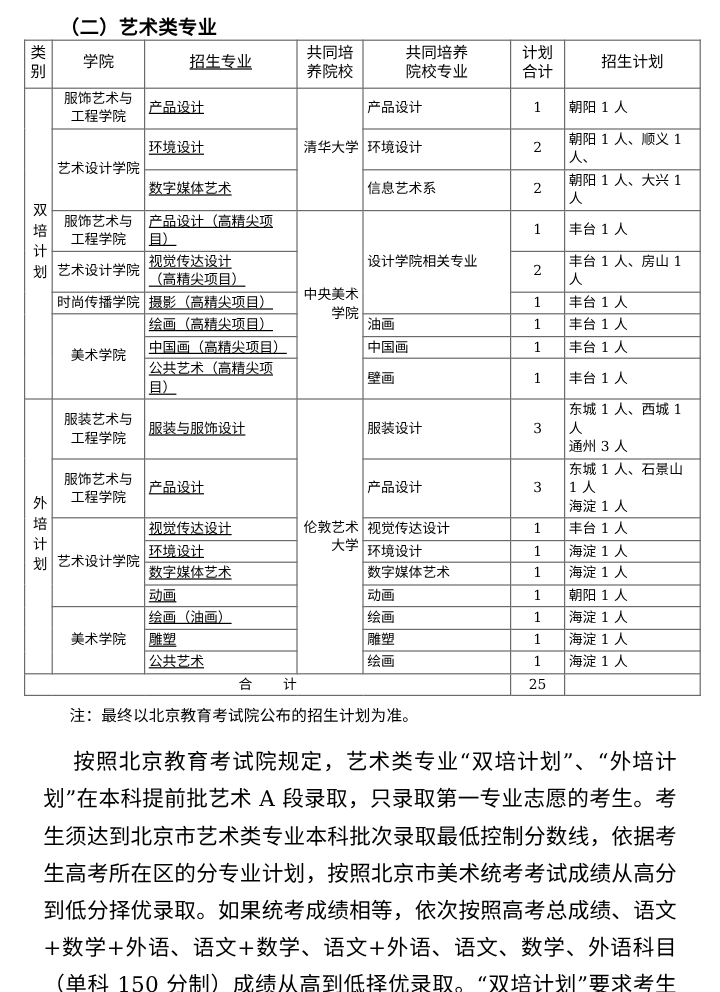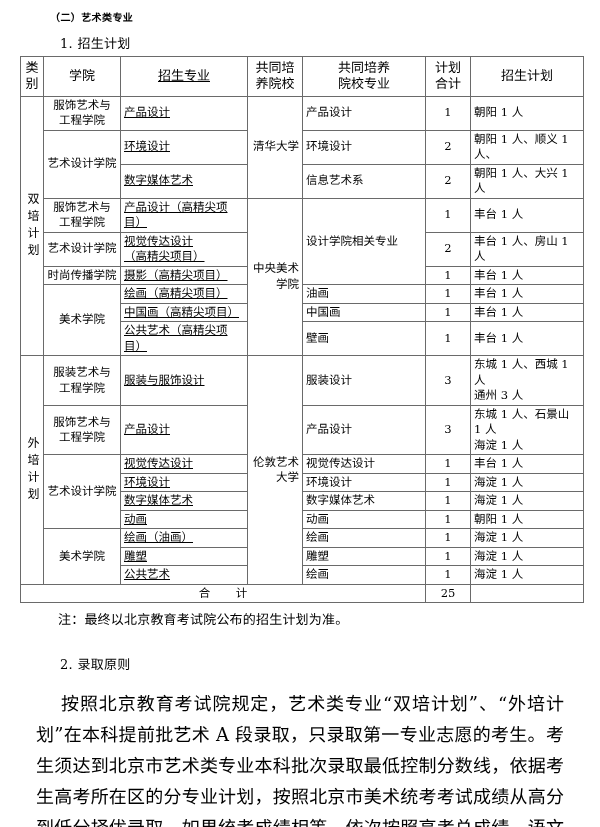--- a/index.html
+++ b/index.html
@@ -17,21 +17,21 @@
     overflow: hidden;
   }
   .page {
     width: 600px;
     height: 827px;
     position: relative;
     box-sizing: border-box;
     padding: 0 20px;
   }
   .h-section {
-    font-size: 10px;
+    font-size: 16px;
     font-weight: bold;
     margin: 9px 0 0 30px;
     letter-spacing: 0.4px;
   }
   .h-sub {
     font-size: 13px;
     margin: 9px 0 4px 40px;
     letter-spacing: 0.3px;
   }
   table.plan {
@@ -102,21 +102,20 @@
   }
   .cellwrap { display: block; }
 </style>
 </head>
 <body>
 
 <div class="page">
 
   <div class="h-section">（二）艺术类专业</div>
 
-  <div class="h-sub">1. 招生计划</div>
 
   <table class="plan">
     <thead>
       <tr>
         <th class="c-cat" rowspan="1">
           <span class="cellwrap">类别</span>
         </th>
         <th class="c-col">学院</th>
         <th class="c-major">招生专业</th>
         <th class="c-uni">
@@ -306,17 +305,16 @@
         <td class="total-label" colspan="5">合  计</td>
         <td class="c-num">25</td>
         <td class="c-plan"></td>
       </tr>
 
     </tbody>
   </table>
 
   <div class="note">注：最终以北京教育考试院公布的招生计划为准。</div>
 
-  <div class="sec2-title">2. 录取原则</div>
 
   <p class="para">按照北京教育考试院规定，艺术类专业“双培计划”、“外培计划”在本科提前批艺术 A 段录取，只录取第一专业志愿的考生。考生须达到北京市艺术类专业本科批次录取最低控制分数线，依据考生高考所在区的分专业计划，按照北京市美术统考考试成绩从高分到低分择优录取。如果统考成绩相等，依次按照高考总成绩、语文+数学+外语、语文+数学、语文+外语、语文、数学、外语科目（单科 150 分制）成绩从高到低择优录取。“双培计划”要求考生高考外语科目成绩不得低于 60 分（150 分制），“外培计划”要求考生高考外语科目为英语，且成绩不得低于 90 分（150 分制）。</p>
 
 </div>
 
 </body></html>

